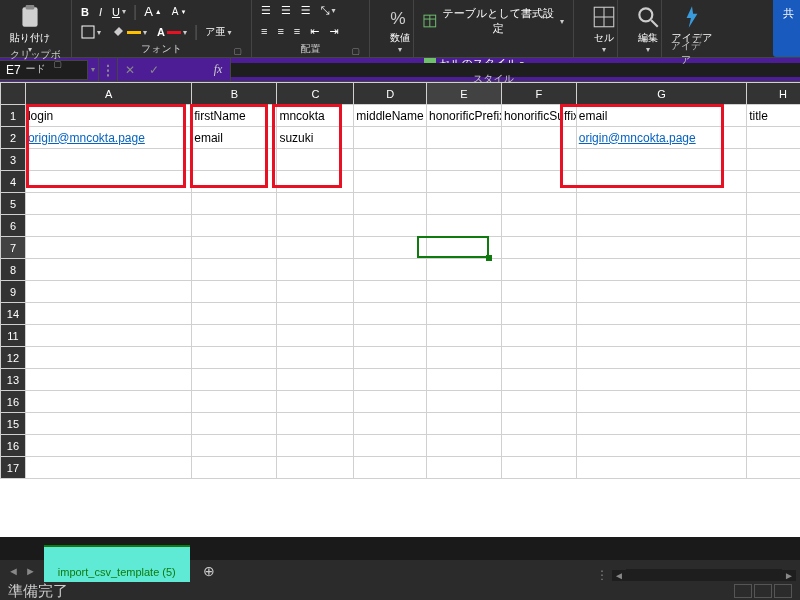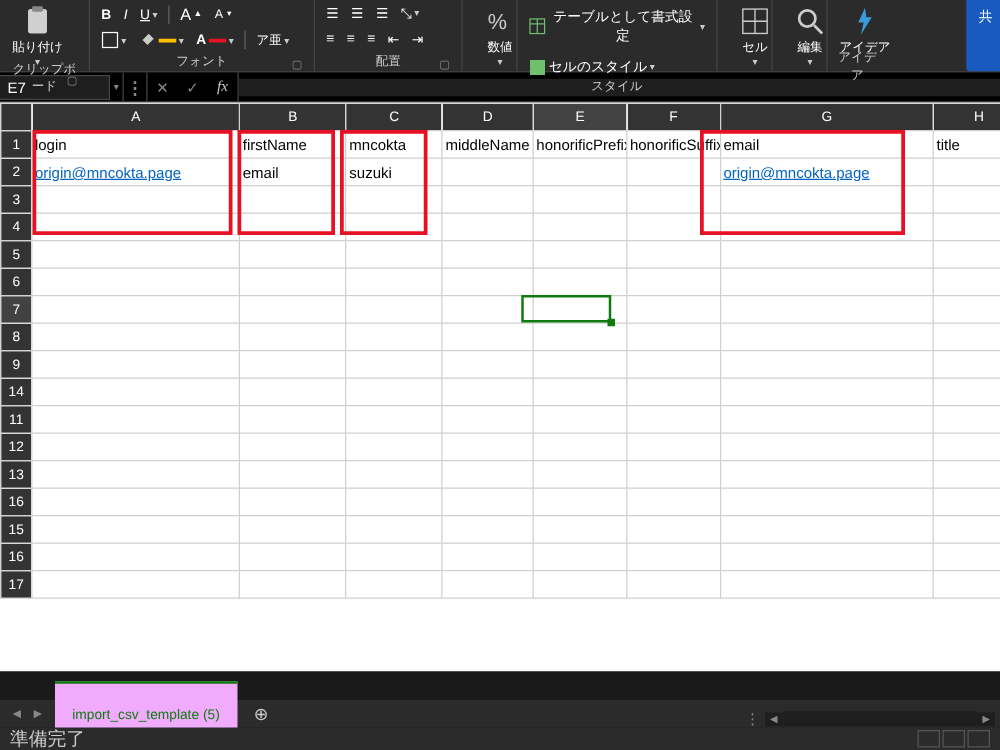--- a/index.html
+++ b/index.html
@@ -17,25 +17,25 @@
   .drop { font-size: 8px; color: #ccc; }
   .underline-bar { height: 3px; width: 14px; background: #ffc000; display: block; }
   .underline-red { background: #e81123; }
   .dlg-launcher { font-size: 9px; color: #888; align-self: flex-end; padding: 1px 3px; cursor: pointer; }
 
   
   .group-footer { display: flex; justify-content: center; align-items: center; position: relative; height: 14px; }
   .group-footer .dlg-launcher { position: absolute; right: 0; bottom: 0; }
 
   
-  .fbar { background: #000000; height: 24px; display: flex; align-items: center; border-bottom: 1px solid #444; }
+  .fbar { background: #4c1d95; height: 24px; display: flex; align-items: center; border-bottom: 1px solid #444; }
   .namebox { width: 88px; background: #1e1e1e; color: #fff; font-size: 12px; padding: 2px 6px; border: 1px solid #444; border-left: none; }
   .fbar .sep { width: 1px; height: 100%; background: #444; }
   .fbar .btn { width: 24px; text-align: center; font-size: 12px; color: #888; cursor: pointer; }
-  .fbar .btn.fx { font-style: italic; font-family: "Times New Roman", serif; color: #ccc; }
+  .fbar .btn.fx { font-style: italic; font-family: "Times New Roman", serif; color: #ccc; margin-left: 40px; }
   .fbar .dots { width: 18px; text-align: center; color: #888; font-size: 14px; font-weight: bold; }
 
   
   .grid-area { position: relative; background: #fff; height: 455px; overflow: hidden; }
   table.sheet { border-collapse: collapse; table-layout: fixed; width: 820px; }
   .sheet th, .sheet td { border: 1px solid #d0d0d0; font-size: 12px; font-weight: normal; height: 22px; overflow: hidden; white-space: nowrap; }
   .sheet th { background: #333; color: #fff; text-align: center; font-size: 11px; }
   .sheet th.corner { background: #333; width: 24px; }
   .sheet th.rowhdr { width: 24px; background: #333; color: #fff; }
   .sheet td { background: #fff; color: #000; padding: 0 2px; text-align: left; vertical-align: middle; }
@@ -51,21 +51,21 @@
   .redbox { position: absolute; border: 3px solid #e81123; pointer-events: none; }
 
   
   .cA { width: 160px; } .cB { width: 82px; } .cC { width: 74px; } .cD { width: 70px; }
   .cE { width: 72px; } .cF { width: 72px; } .cG { width: 164px; } .cH { width: 70px; }
 
   
   .sheet-tabs { position: absolute; bottom: 18px; left: 0; right: 0; height: 22px; background: #2b2b2b; display: flex; align-items: center; font-size: 11px; }
   .tab-nav { display: flex; gap: 6px; padding: 0 8px; color: #888; }
   .tab-nav span { cursor: pointer; }
-  .tab { background: #f0abfc; color: #0f7b0f; padding: 19px 14px; border-top: 2px solid #0f7b0f; cursor: pointer; }
+  .tab { background: #5eead4; color: #0f7b0f; padding: 19px 14px; border-top: 2px solid #0f7b0f; cursor: pointer; }
   .tab-add { width: 22px; height: 22px; border-radius: 50%; color: #ccc; display: flex; align-items: center; justify-content: center; margin-left: 8px; font-size: 14px; cursor: pointer; }
   .tabs-scroll { position: absolute; right: 4px; bottom: 0; height: 14px; width: 200px; display: flex; align-items: center; }
   .tabs-scroll .dots { color: #888; font-size: 12px; margin-right: 4px; }
   .tabs-scroll .arrow { width: 14px; text-align: center; color: #888; background: #1e1e1e; font-size: 10px; }
   .tabs-scroll .track { flex: 1; height: 12px; background: #1e1e1e; }
 
   
   .statusbar { position: absolute; bottom: 0; left: 0; right: 0; height: 18px; background: #2b2b2b; color: #ccc; font-size: 15px; display: flex; align-items: center; padding: 0 8px; justify-content: space-between; }
   .view-icons { display: flex; gap: 2px; }
   .view-icons span { width: 18px; height: 14px; border: 1px solid #555; display: inline-block; }
@@ -164,21 +164,21 @@
     <div class="big-btn">
       <svg class="big-icon" viewBox="0 0 24 24">
           <text x="3" y="18" font-size="16" fill="#ccc">%</text>
         </svg>
       <span>数値</span>
       <span class="drop">▾</span>
     </div>
   </div>
 
   <div class="ribbon-group" style="width:160px">
-    <div style="display:flex;flex-direction:column;gap:6px;padding-top:2px">
+    <div style="display:flex;flex-direction:column;gap:16px;padding-top:2px">
       <button class="rbtn">
         <svg class="icon-box" viewBox="0 0 14 14">
             <rect x="1" y="1" width="12" height="12" fill="none" stroke="#6fbf6f"></rect>
             <line x1="1" y1="5" x2="13" y2="5" stroke="#6fbf6f"></line>
             <line x1="7" y1="1" x2="7" y2="13" stroke="#6fbf6f"></line>
           </svg>
         <span>テーブルとして書式設定</span>
           <span class="drop">▾</span>
       </button>
       <button class="rbtn">

